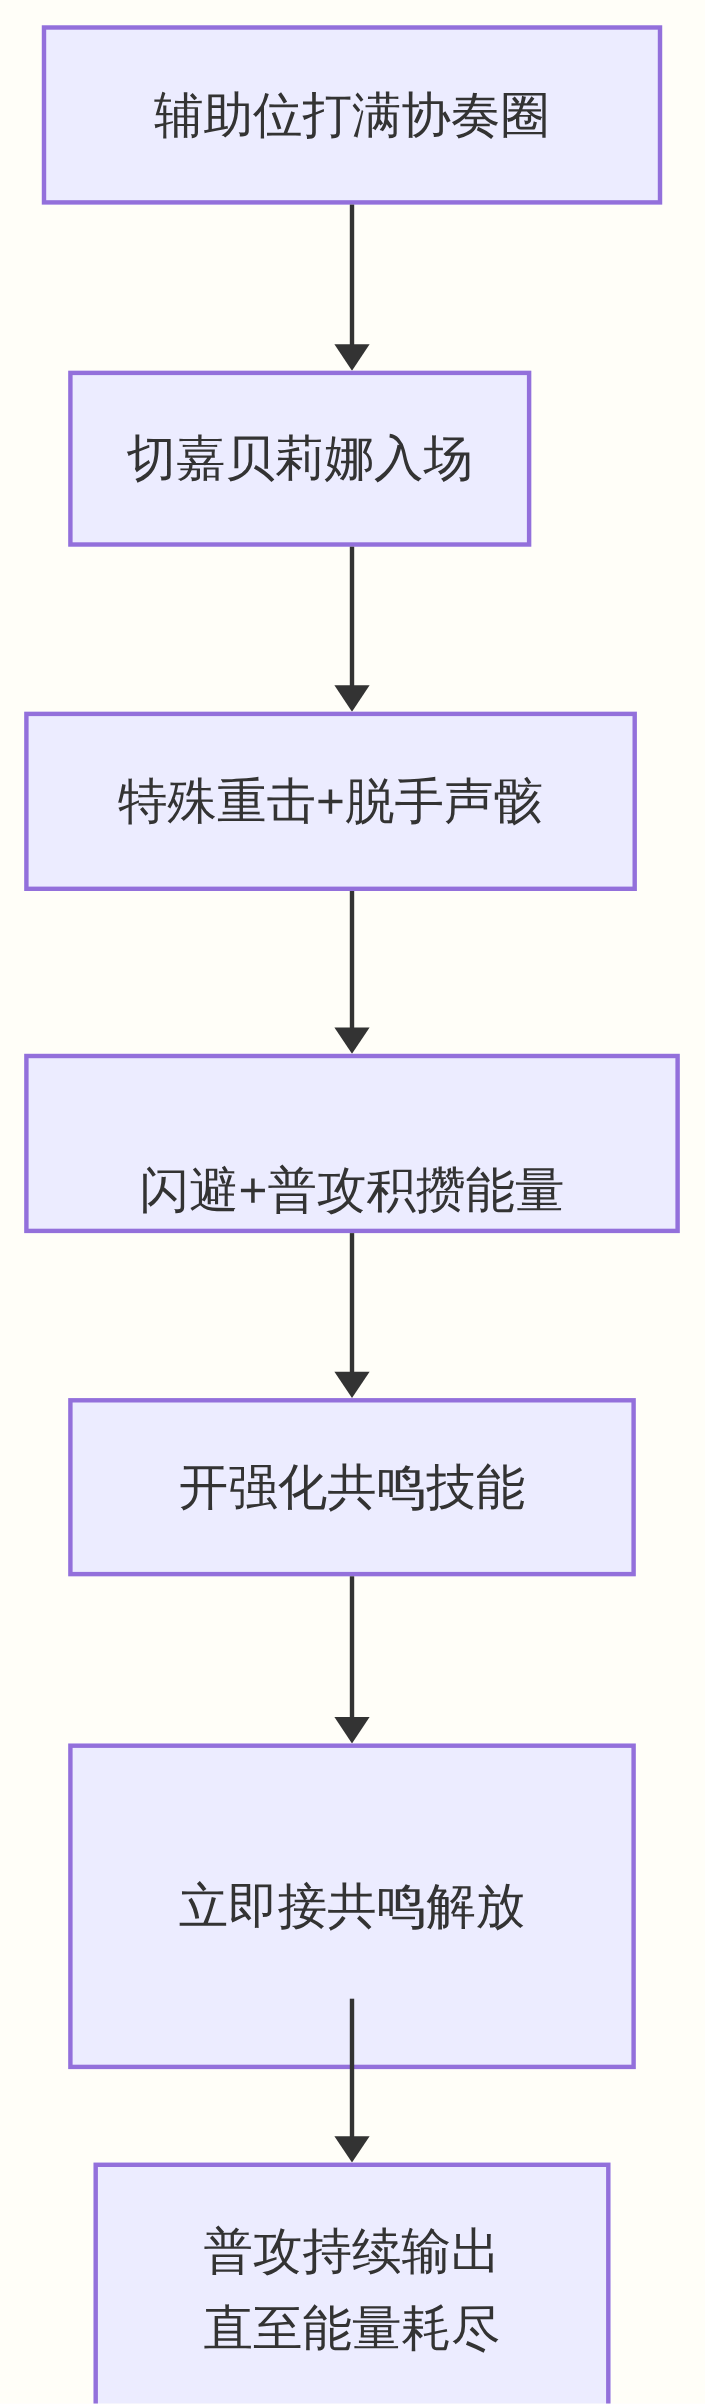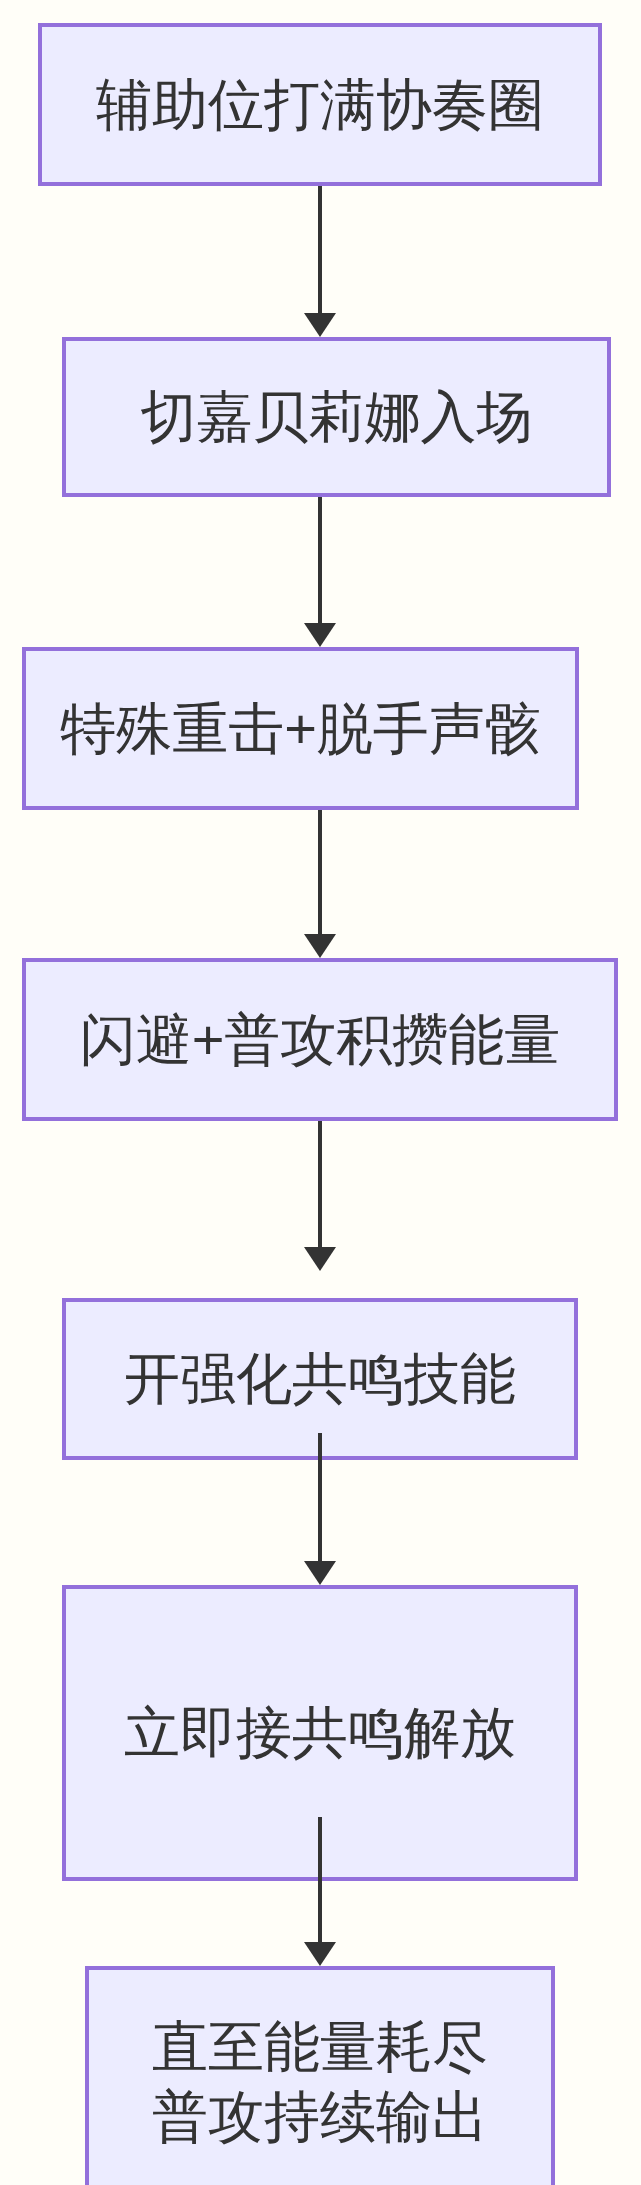--- a/index.html
+++ b/index.html
@@ -17,31 +17,31 @@
     position: absolute;
     box-sizing: border-box;
     background: var(--node-fill, #ECECFF);
     border: 4px solid var(--node-border, #9370DB);
     display: flex;
     flex-direction: column;
     justify-content: center;
     align-items: center;
     text-align: center;
     color: var(--text-color, #333333);
-    font-size: 56px;
+    font-size: 45px;
     line-height: 70px;
     font-weight: 400;
     white-space: nowrap;
   }
 
   .n0 { left: 38px;  top: 23px;   width: 564px; height: 163px; }
-  .n1 { left: 62px;  top: 337px;  width: 549px; height: 160px; text-align: right; }
+  .n1 { left: 62px;  top: 337px;  width: 421px; height: 160px; text-align: right; }
   .n2 { left: 22px;  top: 647px;  width: 557px; height: 163px; }
-  .n3 { left: 22px;  top: 958px;  width: 596px; height: 163px; }
-  .n4 { left: 62px;  top: 1271px; width: 516px; height: 162px; margin-top: 27px; }
+  .n3 { left: 22px;  top: 958px;  width: 596px; height: 163px; justify-content: flex-end; }
+  .n4 { left: 62px;  top: 1271px; width: 516px; height: 162px; }
   .n5 { left: 62px;  top: 1585px; width: 516px; height: 296px; }
   .n6 { left: 85px;  top: 1966px; width: 470px; height: 232px; }
 
   .node .line { display: block; }
 
   .arrow { position: absolute; left: 304px; width: 32px; }
   .a0 { top: 186px;  height: 151px; }
   .a1 { top: 497px;  height: 150px; }
   .a2 { top: 810px;  height: 148px; }
   .a3 { top: 1121px; height: 150px; }
@@ -116,17 +116,17 @@
   <div class="node n5">
     <span class="line">立即接共鸣解放</span>
   </div>
 
   <div class="arrow a5">
     <div class="shaft"></div>
     <div class="head"></div>
   </div>
 
   <div class="node n6">
+    <span class="line">普攻持续输出</span>
     <span class="line">直至能量耗尽</span>
-    <span class="line">普攻持续输出</span>
   </div>
 
 </div>
 
 </body></html>

